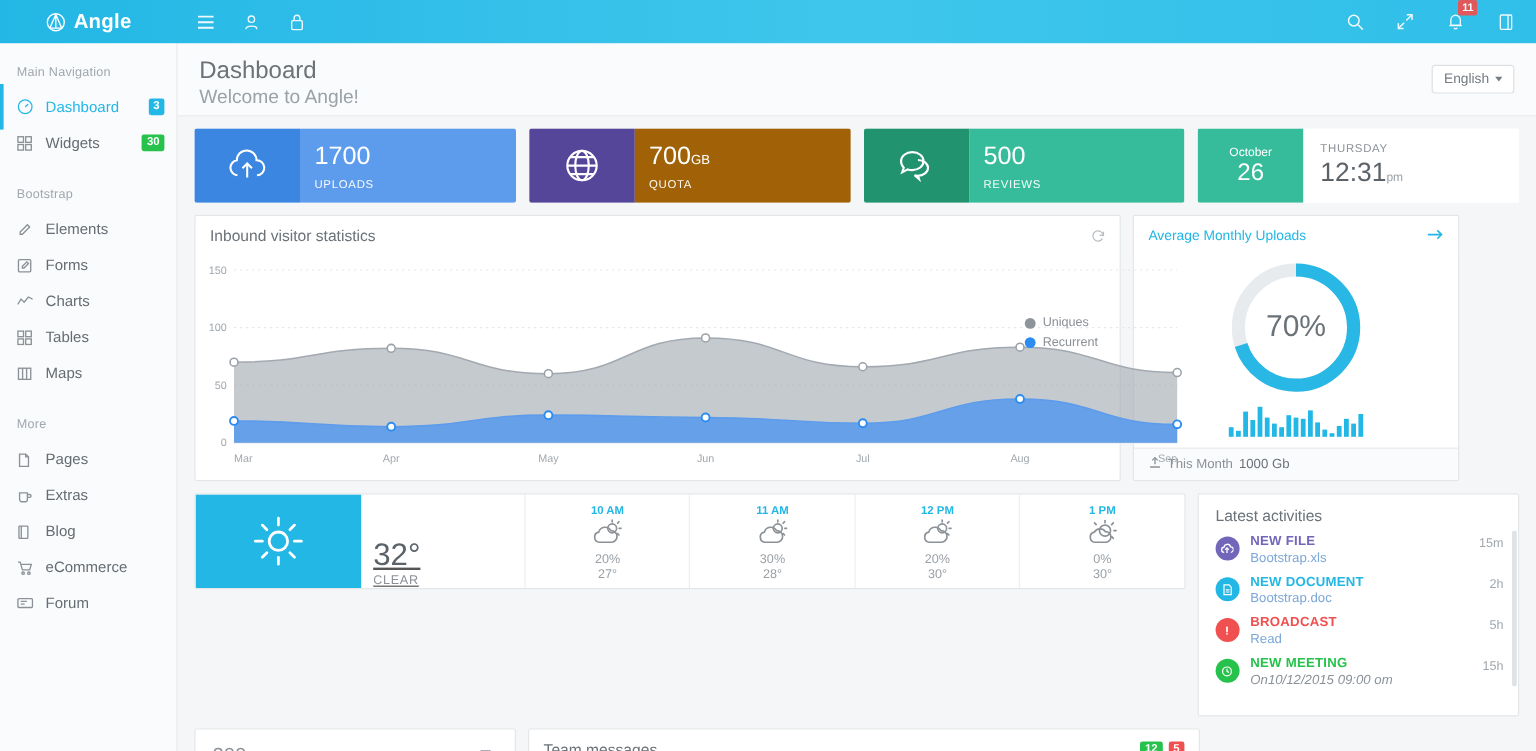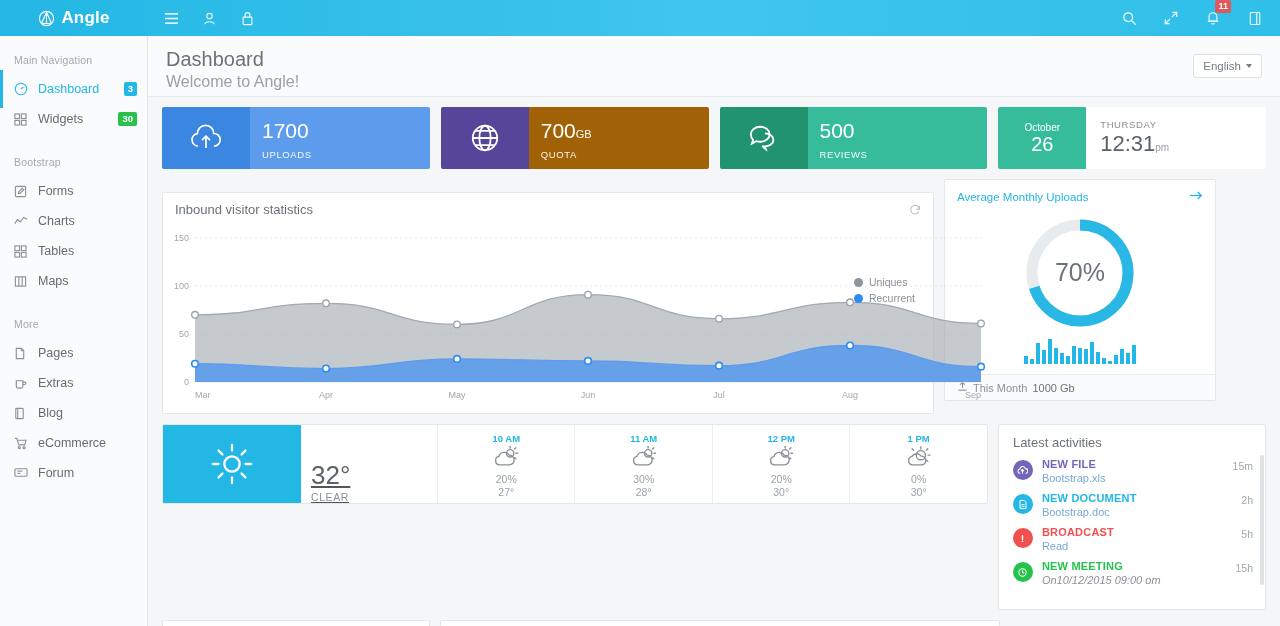--- a/index.html
+++ b/index.html
@@ -127,21 +127,21 @@
   .clock-time { font-size: 22px; color: #5b6268; line-height: 26px; margin-top: 1px; }
   .clock-time .ampm { font-size: 10px; color: #9aa1a7; }
   
   .panel { background: #fff; border: 1px solid #e4e7ea; border-radius: 2px; }
   .panel-head {
     padding: 9px 12px; font-size: 13px; color: #6b7278;
     display: flex; align-items: center;
   }
   .panel-head .tools { margin-left: auto; display: flex; gap: 10px; color: #b8bec4; cursor: pointer; }
   .mid-row { display: flex; gap: 10px; margin-bottom: 10px; }
-  .chart-panel { width: 772px; height: 222px; margin-top: 13px; }
+  .chart-panel { width: 772px; height: 222px; }
   .chart-area { position: relative; height: 180px; padding: 0 10px 0 0; }
   .chart-area svg { display: block; }
   .legend {
     position: absolute; right: 18px; top: 50px;
     font-size: 10.5px; color: #8b9197;
   }
   .legend-row { display: flex; align-items: center; gap: 6px; margin-bottom: 4px; }
   .legend-dot { width: 9px; height: 9px; border-radius: 50%; }
   
   .up-panel { width: 272px; height: 222px; display: flex; flex-direction: column; }
@@ -291,20 +291,28 @@
       </span>
       <span class="nav-label">Widgets</span>
       <span class="badge green">30</span>
     </div>
 
     <div class="nav-gap"></div>
     <div class="nav-heading">Bootstrap</div>
     <div class="nav-item">
       <span class="nav-ico">
         <svg width="13" height="13" viewBox="0 0 14 14" fill="none" stroke="currentColor" stroke-width="1.2">
+            <path d="M3 11 L3 9 L9.5 2.5 L11.5 4.5 L5 11 Z"></path>
+          </svg>
+      </span>
+      <span class="nav-label">Elements</span>
+    </div>
+    <div class="nav-item">
+      <span class="nav-ico">
+        <svg width="13" height="13" viewBox="0 0 14 14" fill="none" stroke="currentColor" stroke-width="1.2">
             <rect x="1.5" y="1.5" width="11" height="11" rx="1"></rect>
             <path d="M5 9 L5 7.5 L9 3.5 L10.5 5 L6.5 9 Z"></path>
           </svg>
       </span>
       <span class="nav-label">Forms</span>
     </div>
     <div class="nav-item">
       <span class="nav-ico">
         <svg width="14" height="12" viewBox="0 0 16 12" fill="none" stroke="currentColor" stroke-width="1.2">
             <polyline points="1,9 4,4 7,7 11,2 15,4"></polyline>

